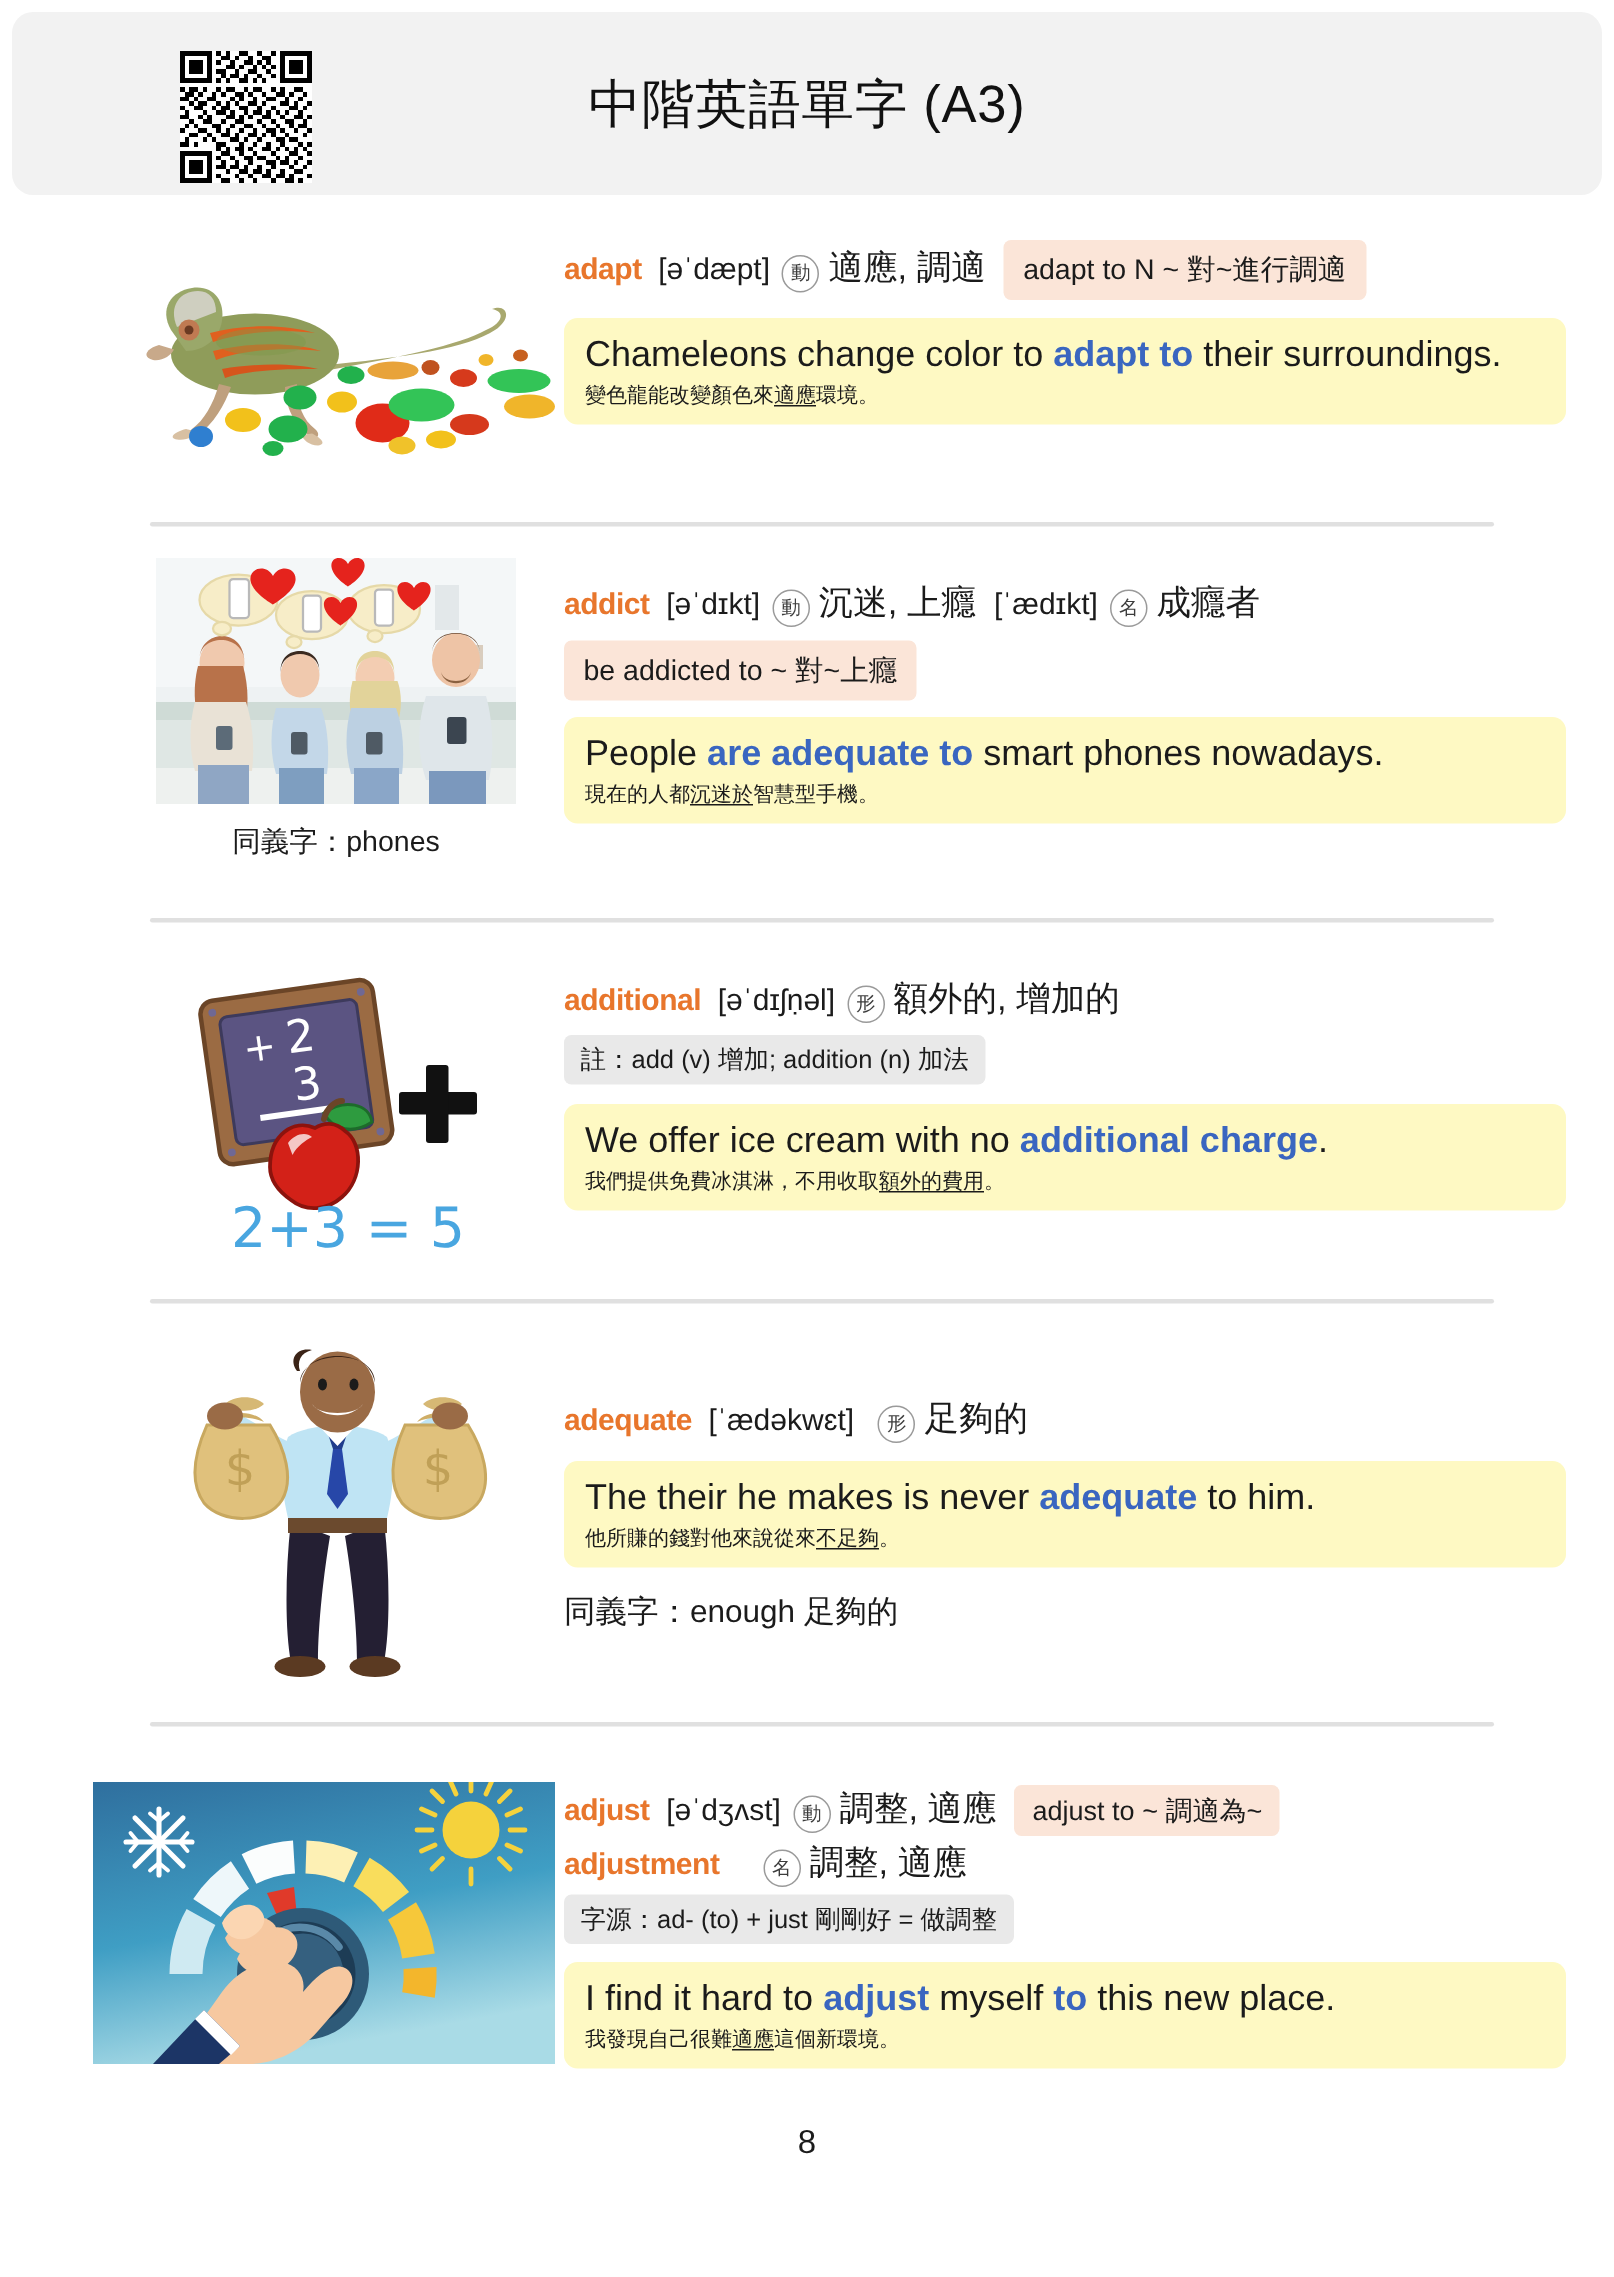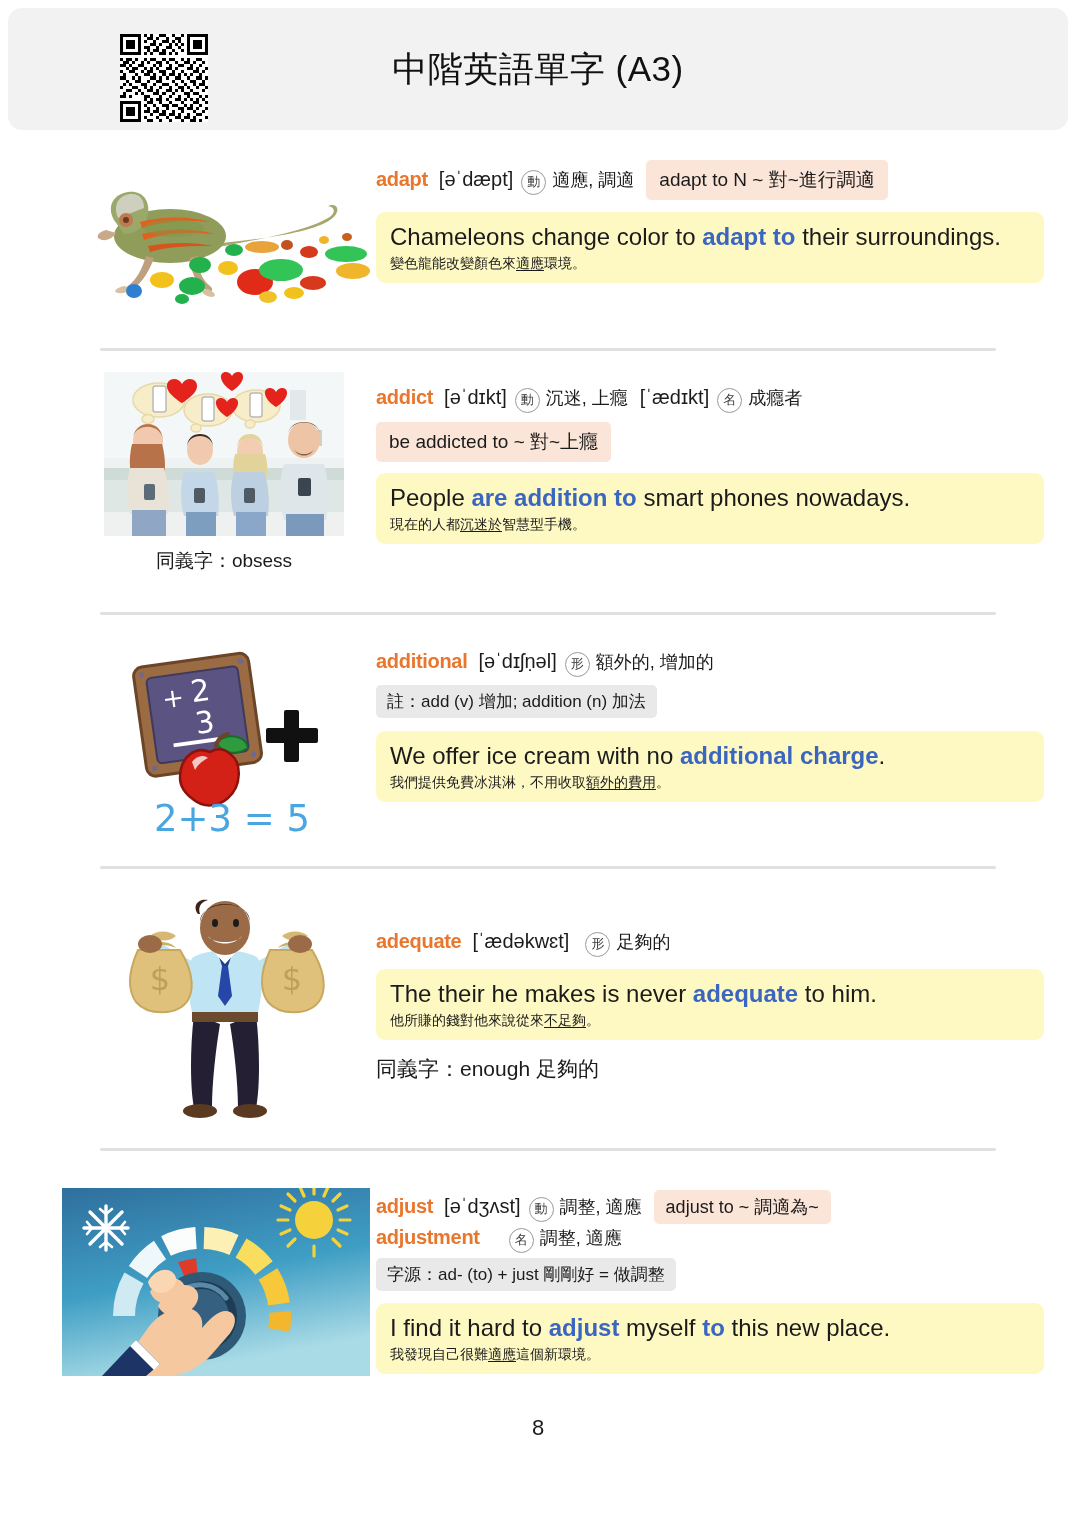--- a/index.html
+++ b/index.html
@@ -36,21 +36,21 @@
     color:#e8762c;font-weight:bold;font-size:20px;letter-spacing:-.3px;
     margin-right:11px;
   }
   .ipa{font-size:20px;color:#1b1b1b;margin-right:8px;white-space:nowrap;}
   .pos{
     display:inline-flex;align-items:center;justify-content:center;
     width:23px;height:23px;border-radius:50%;
     border:1.6px solid #9a9a9a;color:#3c3c3c;font-size:13px;
     margin-right:6px;flex:none;
   }
-  .mean{font-size:18px;color:#1b1b1b;margin-right:12px;white-space:nowrap;}
+  .mean{font-size:23px;color:#1b1b1b;margin-right:12px;white-space:nowrap;}
 
   .tag-pink{
     display:inline-block;background:#fbe5d8;border-radius:5px;
     padding:7px 13px;font-size:19px;color:#1b1b1b;white-space:nowrap;
   }
   .tag-grey{
     display:inline-block;background:#e9e9e9;border-radius:5px;
     padding:5px 11px;font-size:17px;color:#1b1b1b;white-space:nowrap;
   }
 
@@ -428,37 +428,37 @@
         <rect x="146" y="21" width="12" height="24" rx="2.5"></rect>
       </g>
       <g fill="#e5231d">
         <path d="M78 12 C74 4 62 6 63 15 C64 23 78 31 78 31 C78 31 92 23 93 15 C94 6 82 4 78 12 Z"></path>
         <path d="M128 4 C125 -2 116 -1 117 6 C118 13 128 19 128 19 C128 19 138 13 139 6 C140 -1 131 -2 128 4 Z"></path>
         <path d="M123 30 C120 24 111 25 112 32 C113 39 123 45 123 45 C123 45 133 39 134 32 C135 25 126 24 123 30 Z"></path>
         <path d="M172 20 C169 14 160 15 161 22 C162 29 172 35 172 35 C172 35 182 29 183 22 C184 15 175 14 172 20 Z"></path>
       </g>
     </svg>
   </div>
-  <div class="cap-zh" style="position:absolute;left:104px;top:548px;width:240px;">同義字：obsess</div>
+  <div class="cap-zh" style="position:absolute;left:104px;top:548px;width:240px;">同義字：phones</div>
 
   <div class="body" style="left:376px;top:386px;width:668px;">
     <div class="headline">
       <span class="word">addict</span>
       <span class="ipa">[əˈdɪkt]</span>
       <span class="pos">動</span>
       <span class="mean">沉迷, 上癮</span>
       <span class="ipa">[ˈædɪkt]</span>
       <span class="pos">名</span>
       <span class="mean">成癮者</span>
     </div>
     <div style="margin-top:9px;">
       <span class="tag-pink">be addicted to ~ 對~上癮</span>
     </div>
     <div class="sentbox" style="margin-top:11px;">
-      <div class="sent-en"><span>People </span><b>are addition to</b><span> smart phones nowadays.</span></div>
+      <div class="sent-en"><span>People </span><b>are adequate to</b><span> smart phones nowadays.</span></div>
       <div class="sent-zh"><span>現在的人都</span><u>沉迷於</u><span>智慧型手機。</span></div>
     </div>
   </div>
 
   <div class="divider" style="top:612px;"></div>
 </div>
 
 <div class="entry" style="top:0">
 
   <div class="thumb" style="left:118px;top:646px;width:228px;height:190px;">

